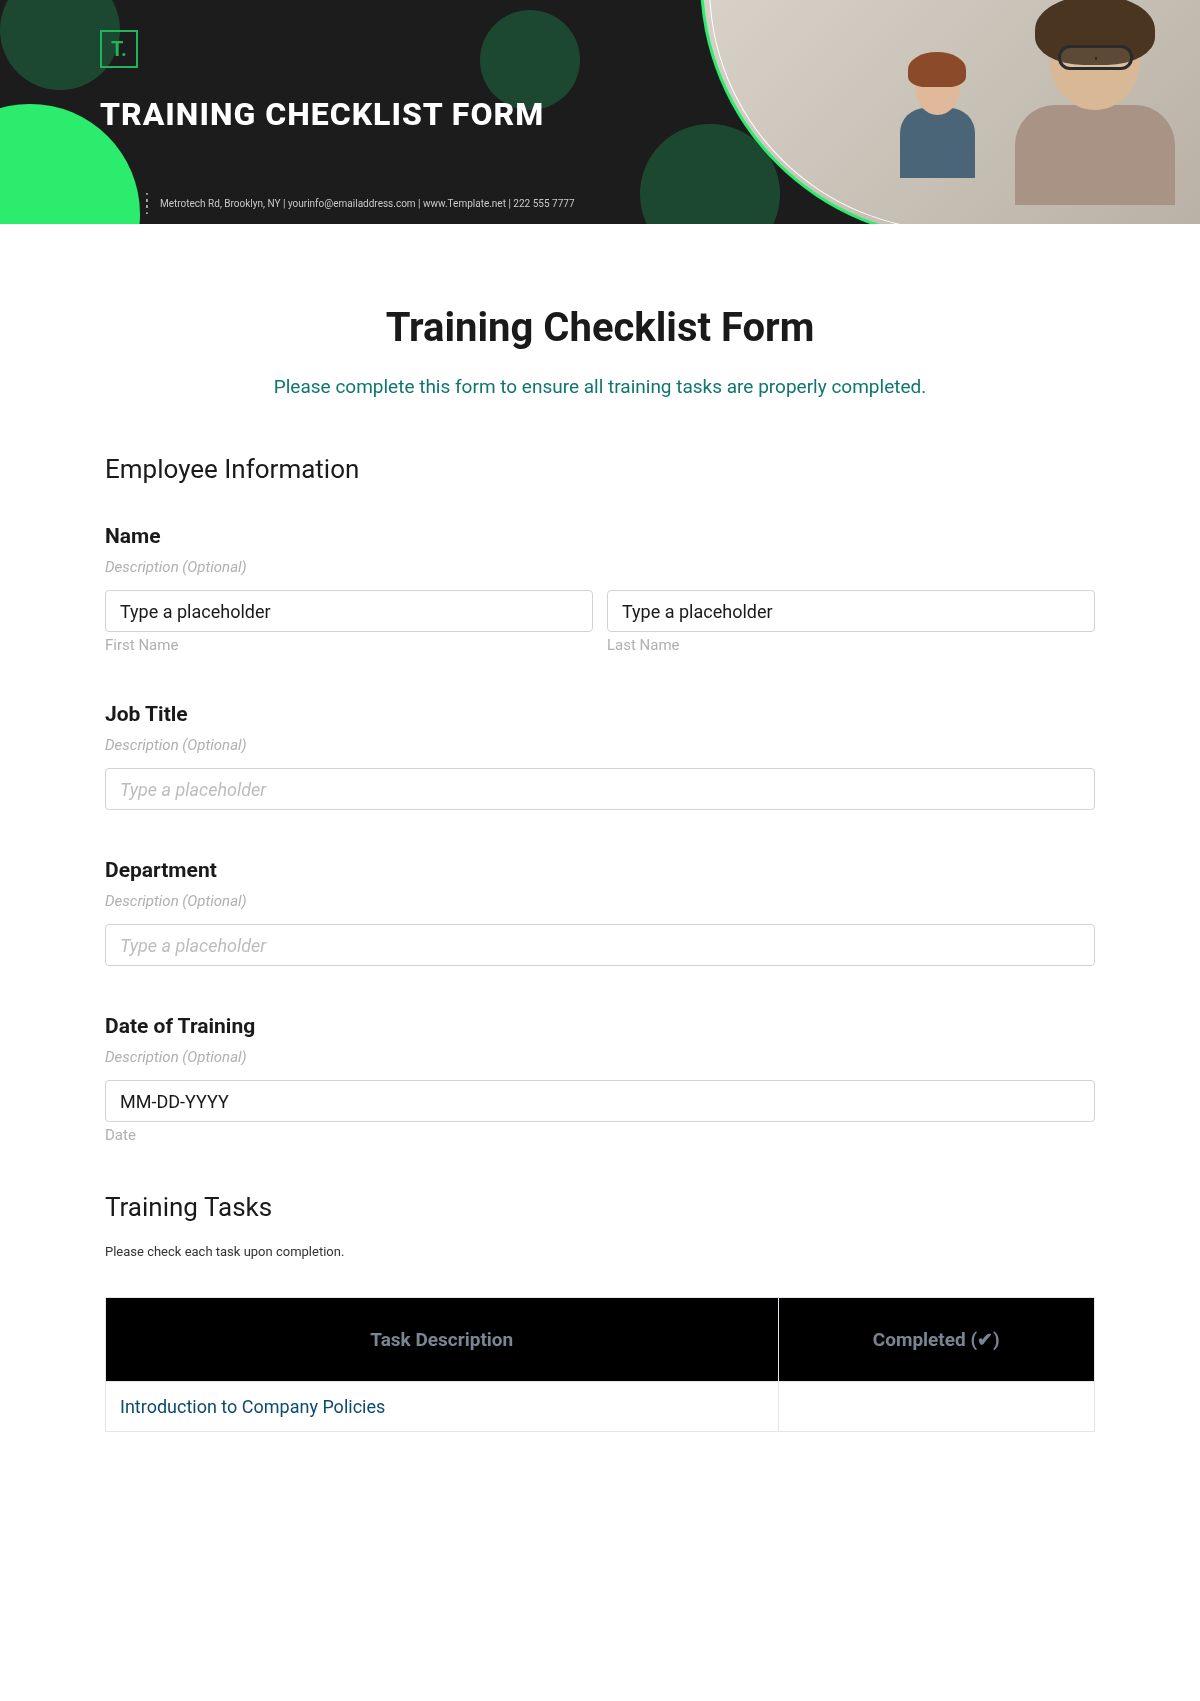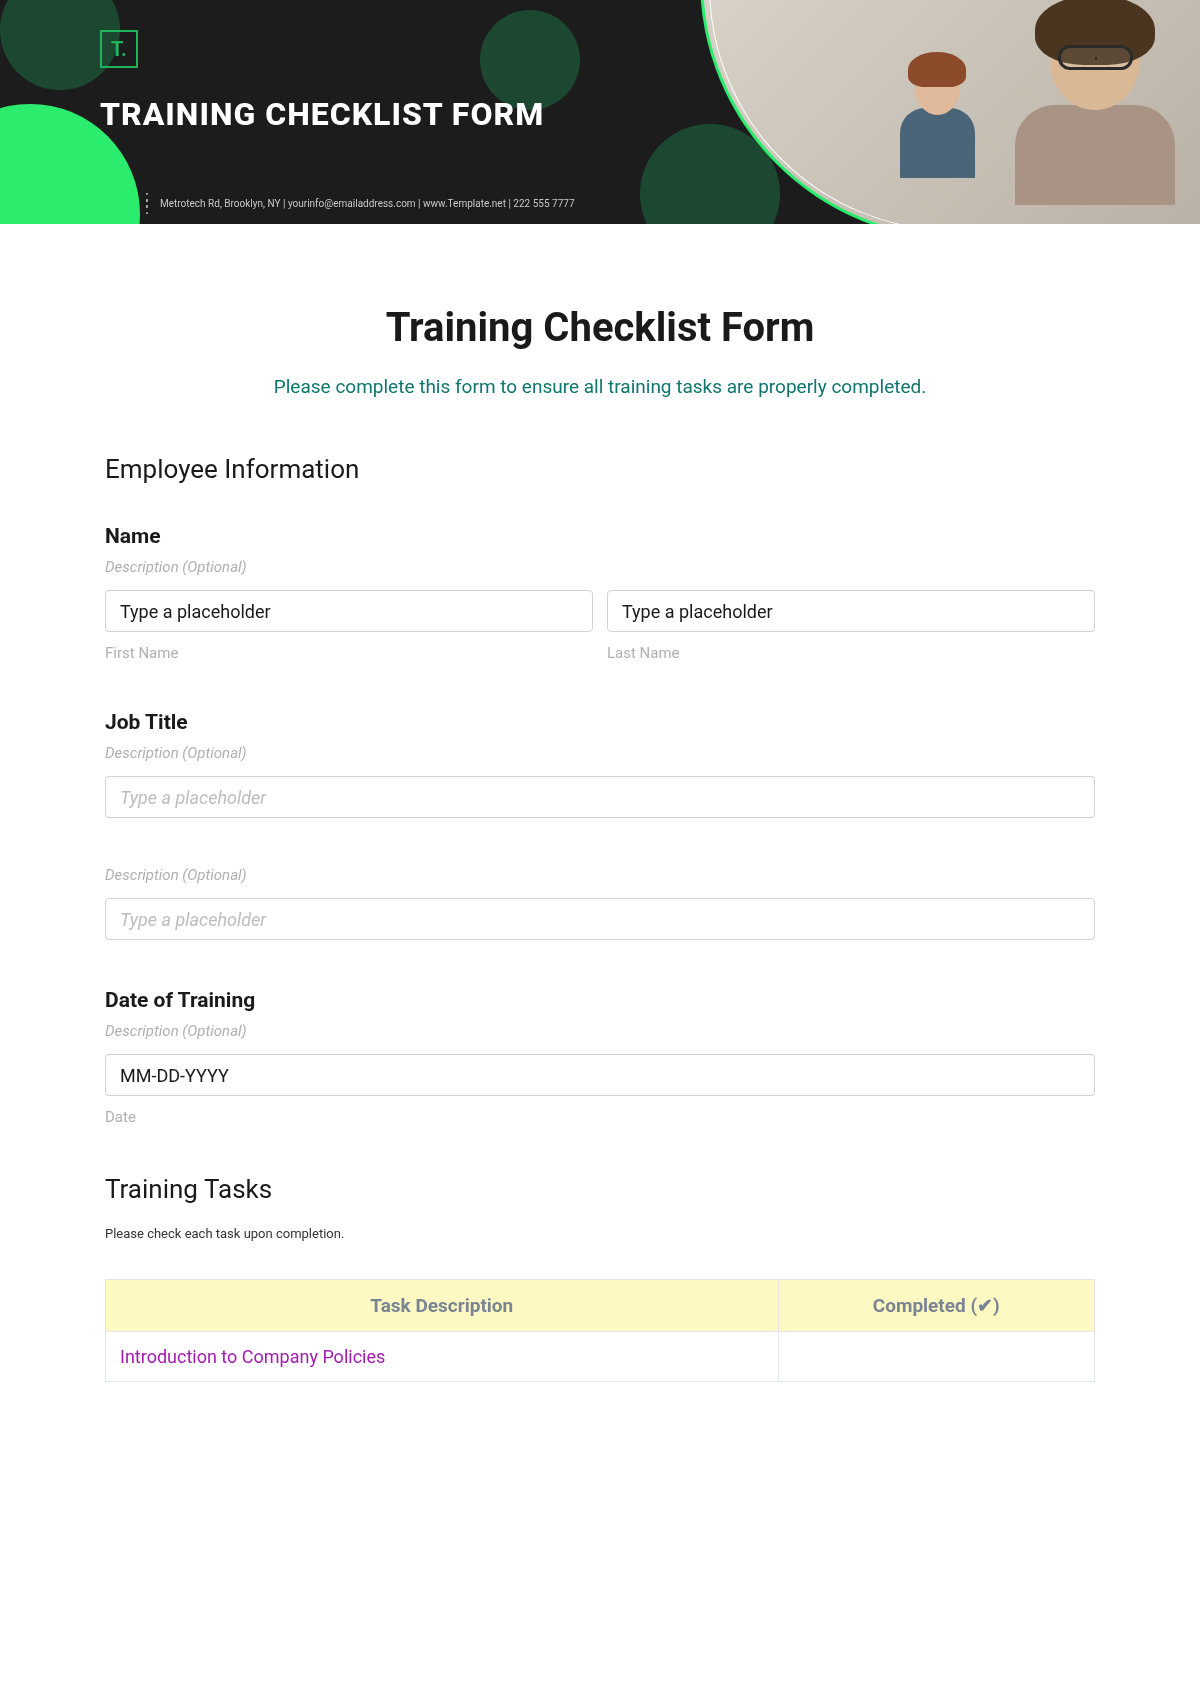--- a/index.html
+++ b/index.html
@@ -29,25 +29,25 @@
 .page-title{text-align:center;font-size:40px;font-weight:700;color:#1a1a1a;margin-bottom:24px}
 .subtitle{text-align:center;font-size:19px;color:#0f766e;margin-bottom:56px}
 .section-h{font-size:26px;font-weight:400;color:#1a1a1a;margin-bottom:40px}
 .field{margin-bottom:48px}
 .field-label{font-size:21px;font-weight:700;color:#1a1a1a;margin-bottom:10px}
 .field-desc{font-size:15px;font-style:italic;color:#b0b0b0;margin-bottom:14px}
 .row{display:flex;gap:14px}
 .col{flex:1}
 .inp{width:100%;height:42px;border:1px solid #d3d3d3;border-radius:4px;padding:0 14px;font-size:18px;color:#1a1a1a;font-family:inherit}
 .inp::placeholder{color:#bdbdbd;font-style:italic}
-.sublabel{font-size:15px;color:#b0b0b0;margin-top:12px}
+.sublabel{font-size:15px;color:#b0b0b0;margin-top:4px}
 .task-intro{font-size:13px;color:#333;margin-bottom:38px}
 .tbl{width:100%;border-collapse:collapse}
-.tbl th{background:#fef9c3;color:#7a8593;font-size:19px;font-weight:700;padding:14px;border:1px solid #e2e5ea;text-align:center}
-.tbl td{border:1px solid #e2e5ea;padding:14px;font-size:18px;color:#a21caf}
+.tbl th{background:#000000;color:#7a8593;font-size:19px;font-weight:700;padding:30px;border:1px solid #e2e5ea;text-align:center}
+.tbl td{border:1px solid #e2e5ea;padding:14px;font-size:18px;color:#0c4a6e}
 .th-task{width:68%}
 </style>
 </head>
 <body>
 
 <div class="banner">
   <div class="green-circle1"></div>
   <div class="green-circle2"></div>
   <div class="green-circle3"></div>
   <div class="green-arc"></div>
@@ -92,20 +92,21 @@
     </div>
   </div>
 
   <div class="field">
     <div class="field-label">Job Title</div>
     <div class="field-desc">Description (Optional)</div>
     <input class="inp" placeholder="Type a placeholder" style="">
   </div>
 
   <div class="field">
+    <div class="field-label">Department</div>
     <div class="field-desc">Description (Optional)</div>
     <input class="inp" placeholder="Type a placeholder" style="">
   </div>
 
   <div class="field">
     <div class="field-label">Date of Training</div>
     <div class="field-desc">Description (Optional)</div>
     <input class="inp" value="MM-DD-YYYY" style="">
     <div class="sublabel">Date</div>
   </div>

